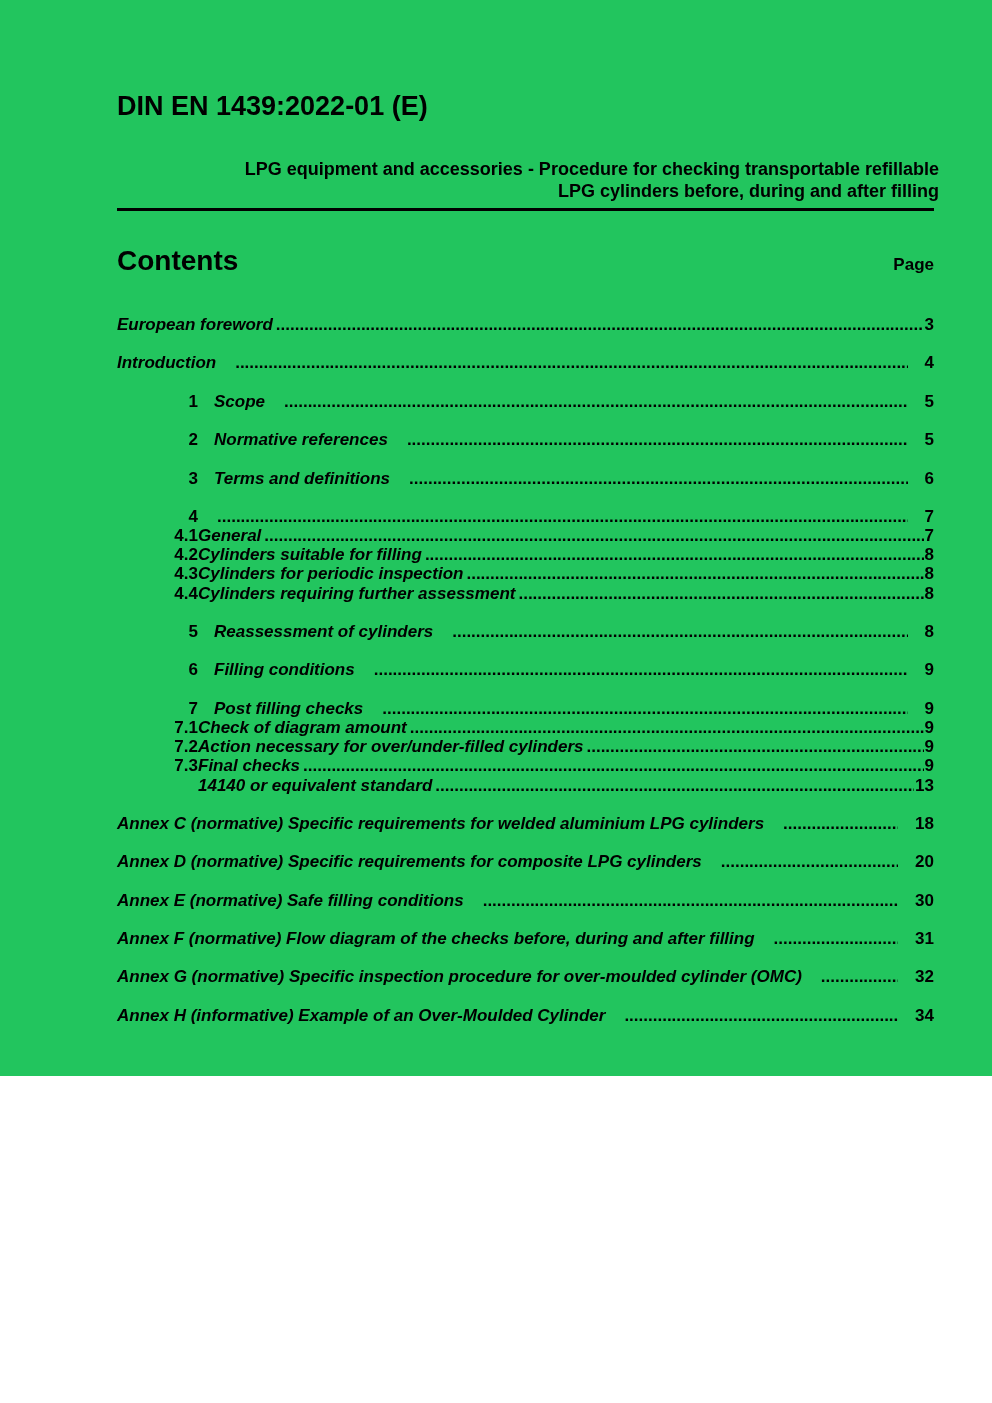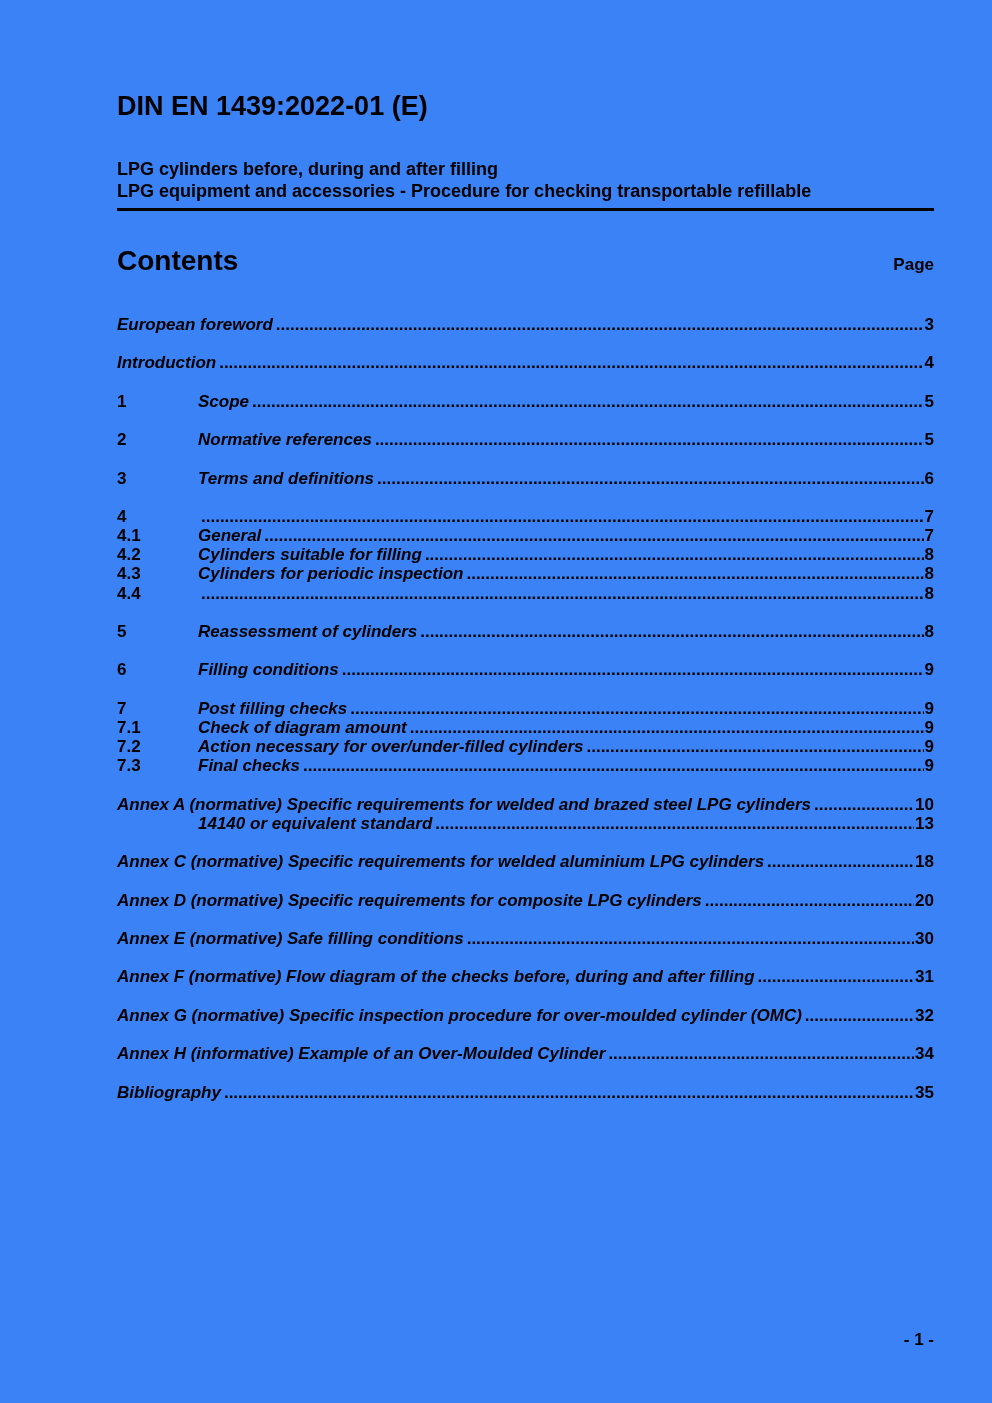--- a/index.html
+++ b/index.html
@@ -3,21 +3,21 @@
 <meta charset="utf-8">
 <style>
   * { box-sizing: border-box; }
   html, body { margin: 0; padding: 0; }
   body {
     width: 992px; height: 1403px;
     background: #ffffff; color: #000000;
     font-family: "Liberation Sans", sans-serif;
     font-weight: 700;
   }
-  .page { position: relative; width: 992px; height: 1403px; overflow: hidden; background: #3b82f6; }
+  .page { position: relative; width: 992px; height: 1076px; overflow: hidden; background: #22c55e; text-align: right; }
 
   .doc-title {
     position: absolute; left: 117px; top: 91px;
     font-size: 27px; line-height: 31px; white-space: nowrap;
   }
   .doc-subtitle {
     position: absolute; left: 117px; top: 159px; width: 822px;
     font-size: 18px; line-height: 21.5px;
   }
   .doc-subtitle div { white-space: nowrap; }
@@ -36,21 +36,21 @@
 
   .toc {
     position: absolute; left: 117px; right: 58px; top: 315px;
     font-size: 17px;
   }
   .toc-row {
     display: flex; align-items: baseline;
     height: 19.2px; line-height: 19.2px;
     white-space: nowrap;
   }
-  .group-start { margin-top: 19.2px; }
+  .group-start { margin-top: 19.2px; gap: 16px; }
   .toc-num { flex: 0 0 81px; }
   .toc-indent { padding-left: 81px; }
   .toc-label { flex: 0 0 auto; font-style: italic; }
   .toc-dots { flex: 1 1 auto; overflow: hidden; padding-left: 3px; min-width: 6px; }
   .toc-dots::after {
     content: "................................................................................................................................................................................................................................................";
   }
   .toc-page { flex: 0 0 auto; padding-left: 1px; }
 
   .page-footer {
@@ -59,22 +59,22 @@
   }
 </style>
 </head>
 <body>
 
 <div class="page">
 
   <div class="doc-title">DIN EN 1439:2022-01 (E)</div>
 
   <div class="doc-subtitle">
+    <div>LPG equipment and accessories - Procedure for checking transportable refillable</div>
     <div>LPG cylinders before, during and after filling</div>
-    <div>LPG equipment and accessories - Procedure for checking transportable refillable</div>
   </div>
 
   <div class="title-rule"></div>
 
   <div class="contents-heading">Contents</div>
 
   <div class="page-col-label">Page</div>
 
   <div class="toc">
       <div class="toc-row">
@@ -123,20 +123,21 @@
         <span class="toc-page">8</span>
       </div>
       <div class="toc-row">
         <span class="toc-num">4.3</span>
         <span class="toc-label">Cylinders for periodic inspection</span>
         <span class="toc-dots"></span>
         <span class="toc-page">8</span>
       </div>
       <div class="toc-row">
         <span class="toc-num">4.4</span>
+        <span class="toc-label">Cylinders requiring further assessment</span>
         <span class="toc-dots"></span>
         <span class="toc-page">8</span>
       </div>
       <div class="toc-row group-start">
         <span class="toc-num">5</span>
         <span class="toc-label">Reassessment of cylinders</span>
         <span class="toc-dots"></span>
         <span class="toc-page">8</span>
       </div>
       <div class="toc-row group-start">
@@ -162,25 +163,20 @@
         <span class="toc-label">Action necessary for over/under-filled cylinders</span>
         <span class="toc-dots"></span>
         <span class="toc-page">9</span>
       </div>
       <div class="toc-row">
         <span class="toc-num">7.3</span>
         <span class="toc-label">Final checks</span>
         <span class="toc-dots"></span>
         <span class="toc-page">9</span>
       </div>
-      <div class="toc-row group-start">
-        <span class="toc-label">Annex A (normative) Specific requirements for welded and brazed steel LPG cylinders</span>
-        <span class="toc-dots"></span>
-        <span class="toc-page">10</span>
-      </div>
       <div class="toc-row toc-indent">
         <span class="toc-label">14140 or equivalent standard</span>
         <span class="toc-dots"></span>
         <span class="toc-page">13</span>
       </div>
       <div class="toc-row group-start">
         <span class="toc-label">Annex C (normative) Specific requirements for welded aluminium LPG cylinders</span>
         <span class="toc-dots"></span>
         <span class="toc-page">18</span>
       </div>
@@ -202,22 +198,17 @@
       <div class="toc-row group-start">
         <span class="toc-label">Annex G (normative) Specific inspection procedure for over-moulded cylinder (OMC)</span>
         <span class="toc-dots"></span>
         <span class="toc-page">32</span>
       </div>
       <div class="toc-row group-start">
         <span class="toc-label">Annex H (informative) Example of an Over-Moulded Cylinder</span>
         <span class="toc-dots"></span>
         <span class="toc-page">34</span>
       </div>
-      <div class="toc-row group-start">
-        <span class="toc-label">Bibliography</span>
-        <span class="toc-dots"></span>
-        <span class="toc-page">35</span>
-      </div>
     </div>
 
   <div class="page-footer">- 1 -</div>
 
 </div>
 
 </body></html>

